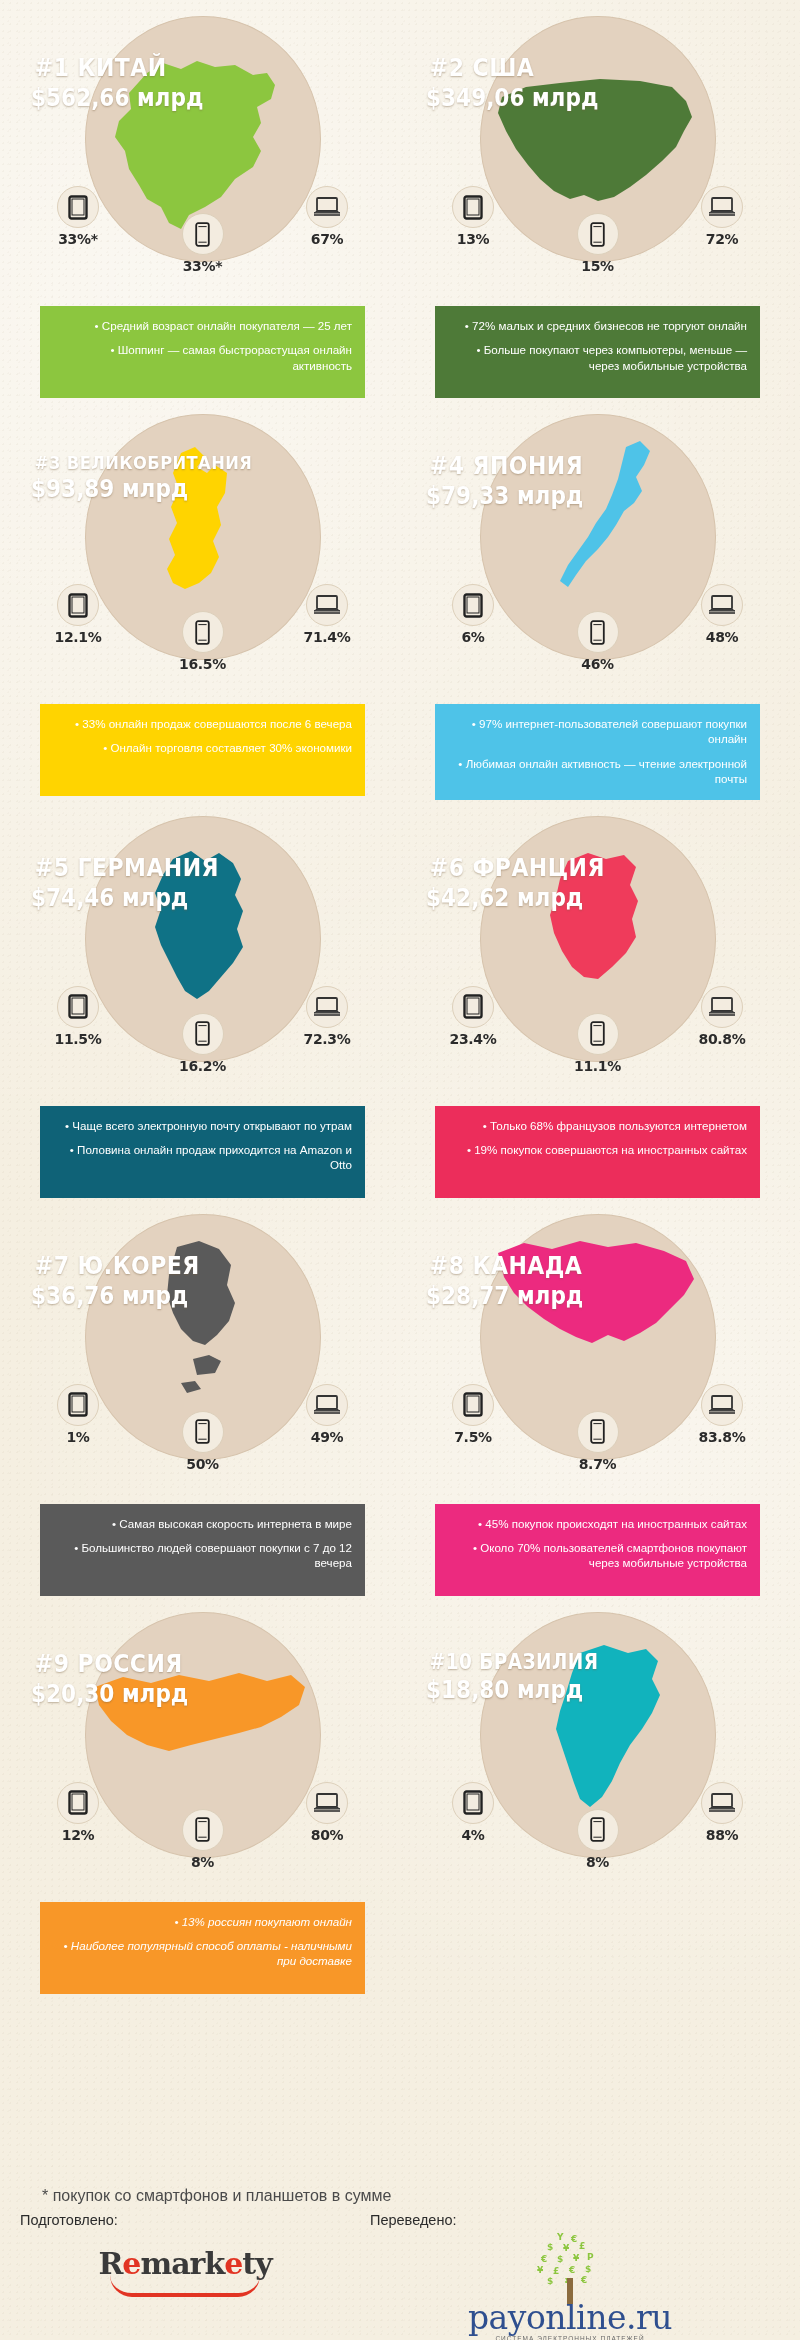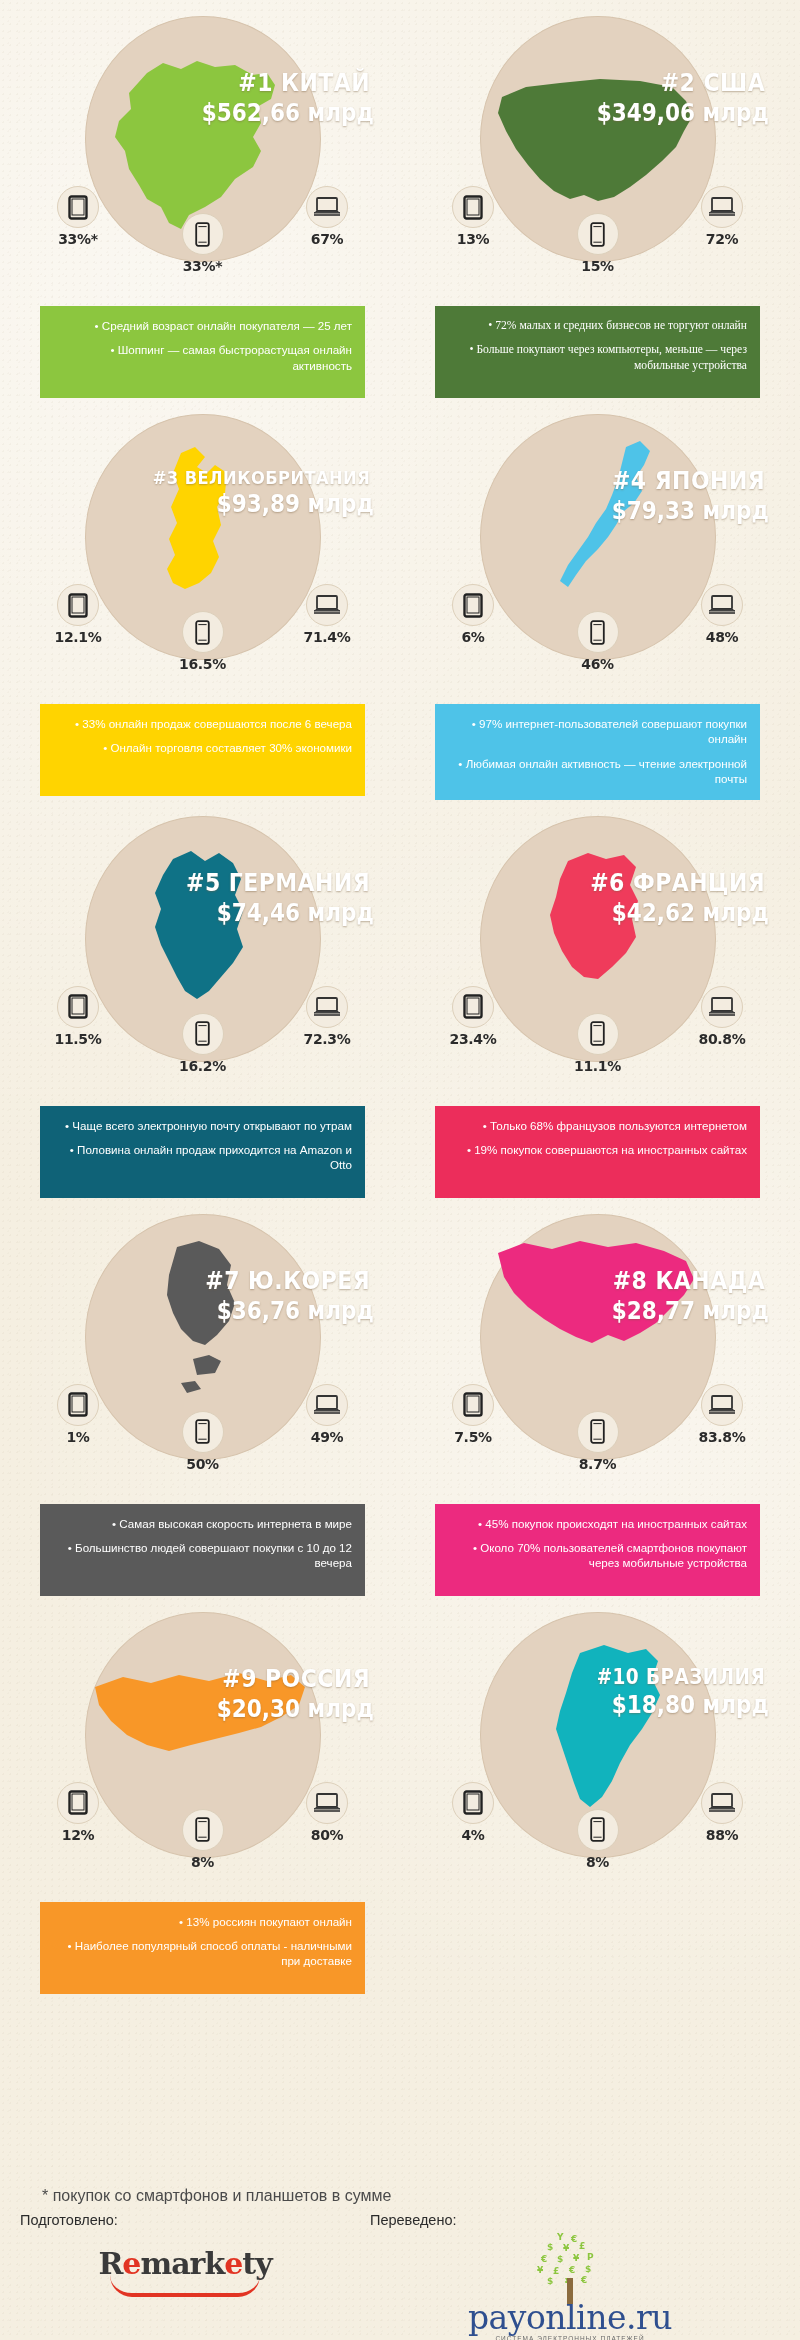--- a/index.html
+++ b/index.html
@@ -59,22 +59,22 @@
     position: absolute;
     left: 50%;
     top: 6px;
     transform: translateX(-50%);
     width: 236px;
     height: 246px;
   }
   .titles {
     position: absolute;
     left: 0; right: 0;
-    top: 60px;
-    text-align: right;
+    top: 45px;
+    text-align: left;
     z-index: 4;
     pointer-events: none;
   }
   .rank-title {
     font-family: "DejaVu Sans", sans-serif;
     font-weight: bold;
     font-size: 25px;
     letter-spacing: .5px;
     color: #ffffff;
     text-shadow: 0 1px 2px rgba(120,95,65,.45);
@@ -316,21 +316,21 @@
                 <svg width="28" height="22" viewBox="0 0 28 22">
                   <rect x="4" y="2" width="20" height="13" rx="1" fill="none" stroke="#333" stroke-width="1.8"></rect>
                   <path d="M1,17 L27,17 L24,15.2 L4,15.2 Z" fill="#555" stroke="#333" stroke-width="1"></path>
                   <line x1="1" y1="19" x2="27" y2="19" stroke="#333" stroke-width="1.6"></line>
                 </svg>
               </div>
         <div class="pct">72%</div>
       </div>
           </div>
     </div>
-    <ul class="factbox" style="background:#4e7a38;font-family:Liberation Serif, serif;">
+    <ul class="factbox" style="background:#4e7a38;">
           <li>• 72% малых и средних бизнесов не торгуют онлайн</li>
           <li>• Больше покупают через компьютеры, меньше — через мобильные устройства</li>
         </ul>
   </div>
       <div class="cell">
     <div class="circle-wrap">
       <div class="circle"></div>
       <svg class="map-svg" viewBox="0 0 236 200">
         <path d="M96,16 L110,10 L120,20 L112,30 L122,36 L130,28 L142,36 L140,56 L132,70 L136,88 L128,104 L134,120 L126,136 L114,146 L100,152 L88,146 L82,132 L90,118 L84,102 L92,86 L86,70 L94,52 L88,36 Z" fill="#ffd400"></path>
       </svg>
@@ -553,21 +553,21 @@
                   <path d="M1,17 L27,17 L24,15.2 L4,15.2 Z" fill="#555" stroke="#333" stroke-width="1"></path>
                   <line x1="1" y1="19" x2="27" y2="19" stroke="#333" stroke-width="1.6"></line>
                 </svg>
               </div>
         <div class="pct">49%</div>
       </div>
           </div>
     </div>
     <ul class="factbox" style="background:#5a5a5a;">
           <li>• Самая высокая скорость интернета в мире</li>
-          <li>• Большинство людей совершают покупки с 10 до 12 вечера</li>
+          <li>• Большинство людей совершают покупки с 7 до 12 вечера</li>
         </ul>
   </div>
       <div class="cell">
     <div class="circle-wrap">
       <div class="circle"></div>
       <svg class="map-svg" viewBox="0 0 236 200">
         <path d="M18,16 L44,6 L72,12 L100,4 L128,10 L156,6 L184,14 L206,24 L214,42 L204,58 L190,72 L176,86 L160,96 L144,104 L128,98 L112,106 L96,100 L80,92 L64,82 L48,70 L34,56 L24,40 Z" fill="#ec2a7f"></path>
       </svg>
       <div class="titles">
         <div class="rank-title">#8 КАНАДА</div>
@@ -645,21 +645,21 @@
                 <svg width="28" height="22" viewBox="0 0 28 22">
                   <rect x="4" y="2" width="20" height="13" rx="1" fill="none" stroke="#333" stroke-width="1.8"></rect>
                   <path d="M1,17 L27,17 L24,15.2 L4,15.2 Z" fill="#555" stroke="#333" stroke-width="1"></path>
                   <line x1="1" y1="19" x2="27" y2="19" stroke="#333" stroke-width="1.6"></line>
                 </svg>
               </div>
         <div class="pct">80%</div>
       </div>
           </div>
     </div>
-    <ul class="factbox" style="background:#f89728;">
+    <ul class="factbox" style="background:#f89728;font-style:italic;">
           <li>• 13% россиян покупают онлайн</li>
           <li>• Наиболее популярный способ оплаты - наличными при доставке</li>
         </ul>
   </div>
       <div class="cell">
     <div class="circle-wrap">
       <div class="circle"></div>
       <svg class="map-svg" viewBox="0 0 236 200">
         <path d="M100,18 L124,10 L148,18 L166,14 L178,26 L172,44 L180,60 L172,78 L162,94 L150,110 L140,128 L132,146 L122,162 L110,172 L100,164 L94,148 L88,130 L82,112 L76,94 L80,76 L86,58 L92,38 Z" fill="#11b3bd"></path>
       </svg>

